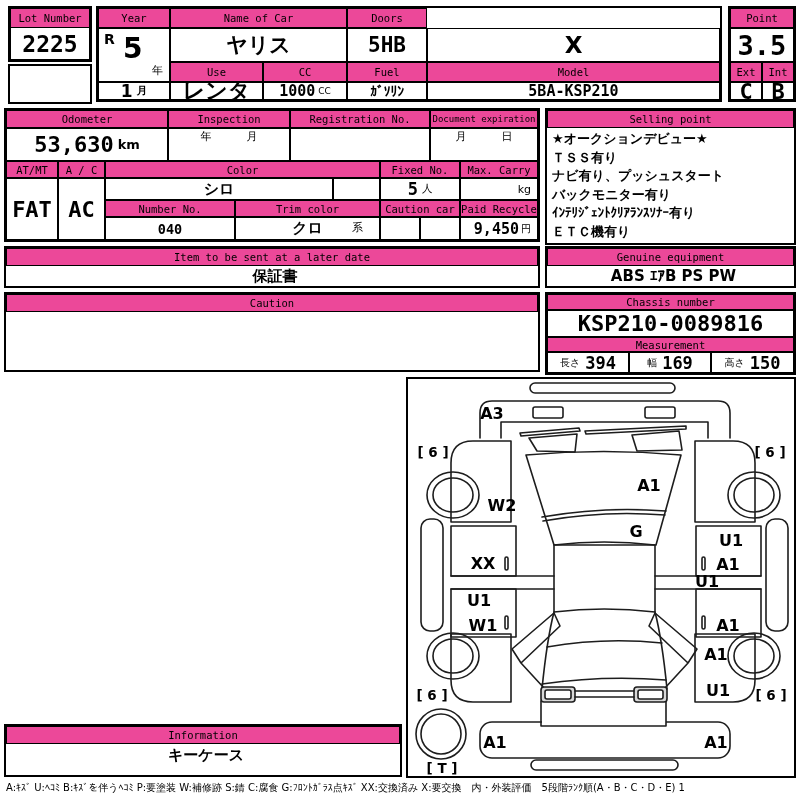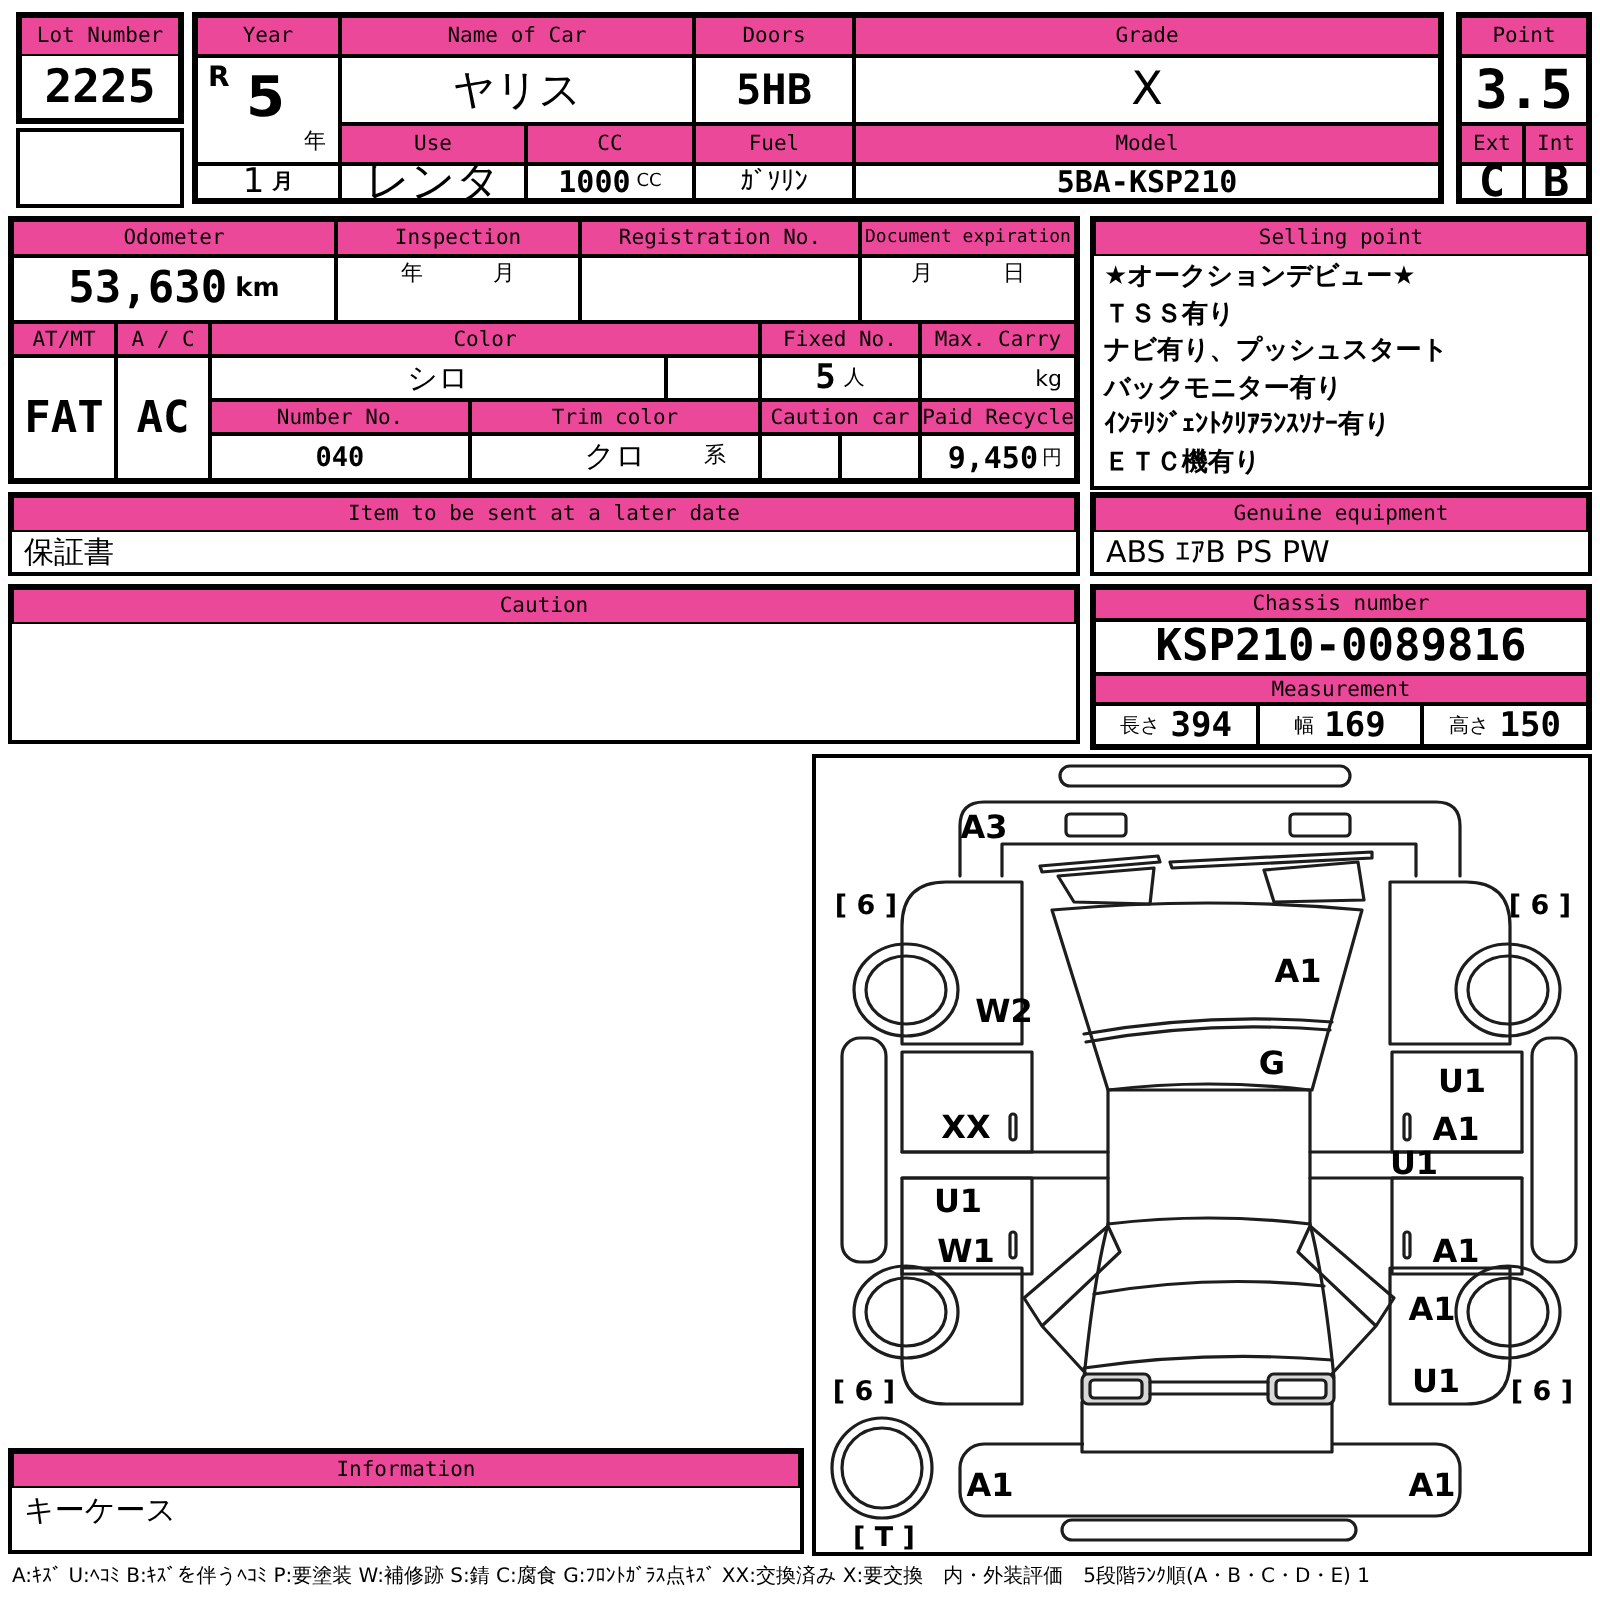--- a/index.html
+++ b/index.html
@@ -4,26 +4,26 @@
 <style>
   html,body{margin:0;padding:0;background:#fff;}
   .sheet{position:relative;width:800px;height:800px;background:#fff;color:#000;
          font-family:"DejaVu Sans","Liberation Sans",sans-serif;overflow:hidden;}
   .gbox{position:absolute;border:2px solid #000;background:#fff;box-sizing:border-box;}
   .cell{position:absolute;box-sizing:border-box;border:1px solid #000;background:#fff;
         display:flex;align-items:center;justify-content:center;overflow:hidden;white-space:nowrap;}
   .hdr{background:#ec4899;font-family:"DejaVu Sans Mono","Liberation Mono",monospace;
        font-size:10.5px;font-weight:normal;}
   .hdr-sm{font-size:9px;}
-  .b{font-weight:normal;}
+  .b{font-weight:bold;}
   .num{font-family:"DejaVu Sans Mono","Liberation Mono",monospace;font-weight:bold;}
   .f28{font-size:27px;} .f24{font-size:23px;} .f22{font-size:21px;} .f20{font-size:22px;}
   .f18{font-size:17px;} .f16{font-size:15px;} .f14{font-size:13.5px;}
   .unit{font-size:10.5px;font-weight:bold;margin-left:4px;}
-  .left{justify-content:flex-start;padding-left:6px;}
+  .left{justify-content:center;padding-left:6px;}
   .right{justify-content:flex-end;padding-right:6px;}
   .lines{position:absolute;box-sizing:border-box;overflow:hidden;}
   .lines div{font-weight:bold;padding-left:5px;}
   .sp-line{font-size:13px;line-height:18.5px;}
   .note-line{font-size:15px;line-height:22px;}
   .yr-era{position:absolute;left:5px;top:2px;font-size:14px;font-weight:bold;}
   .yr-big{position:absolute;left:24px;top:3px;font-size:28px;font-weight:bold;}
   .yr-unit{position:absolute;right:6px;bottom:3px;font-size:11px;}
   .spread{letter-spacing:12px;font-size:11px;padding-left:12px;}
   .legend{position:absolute;font-size:10px;white-space:nowrap;font-weight:normal;}
@@ -48,23 +48,20 @@
 
   <div class="gbox" style="left:96px;top:6px;width:626px;height:96px">
     <div class="cell hdr" style="left:0;top:0;width:72px;height:20px">
         <span>Year</span>
       </div>
     <div class="cell hdr" style="left:72px;top:0;width:177px;height:20px">
         <span>Name of Car</span>
       </div>
     <div class="cell hdr" style="left:249px;top:0;width:80px;height:20px">
         <span>Doors</span>
-      </div>
-    <div class="cell hdr" style="left:329px;top:0;width:293px;height:20px">
-        <span>Grade</span>
       </div>
 
     <div class="cell" style="left:0;top:20px;width:72px;height:54px">
       <span class="yr-era">R</span>
       <span class="yr-big">5</span>
       <span class="yr-unit">年</span>
     </div>
     <div class="cell b f22" style="left:72px;top:20px;width:177px;height:34px">
         <span>ヤリス</span>
       </div>

